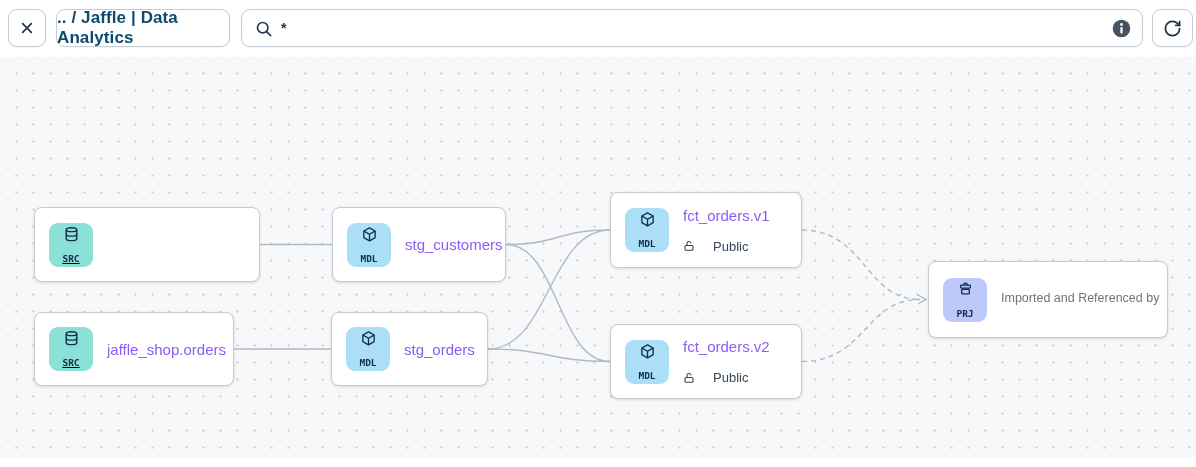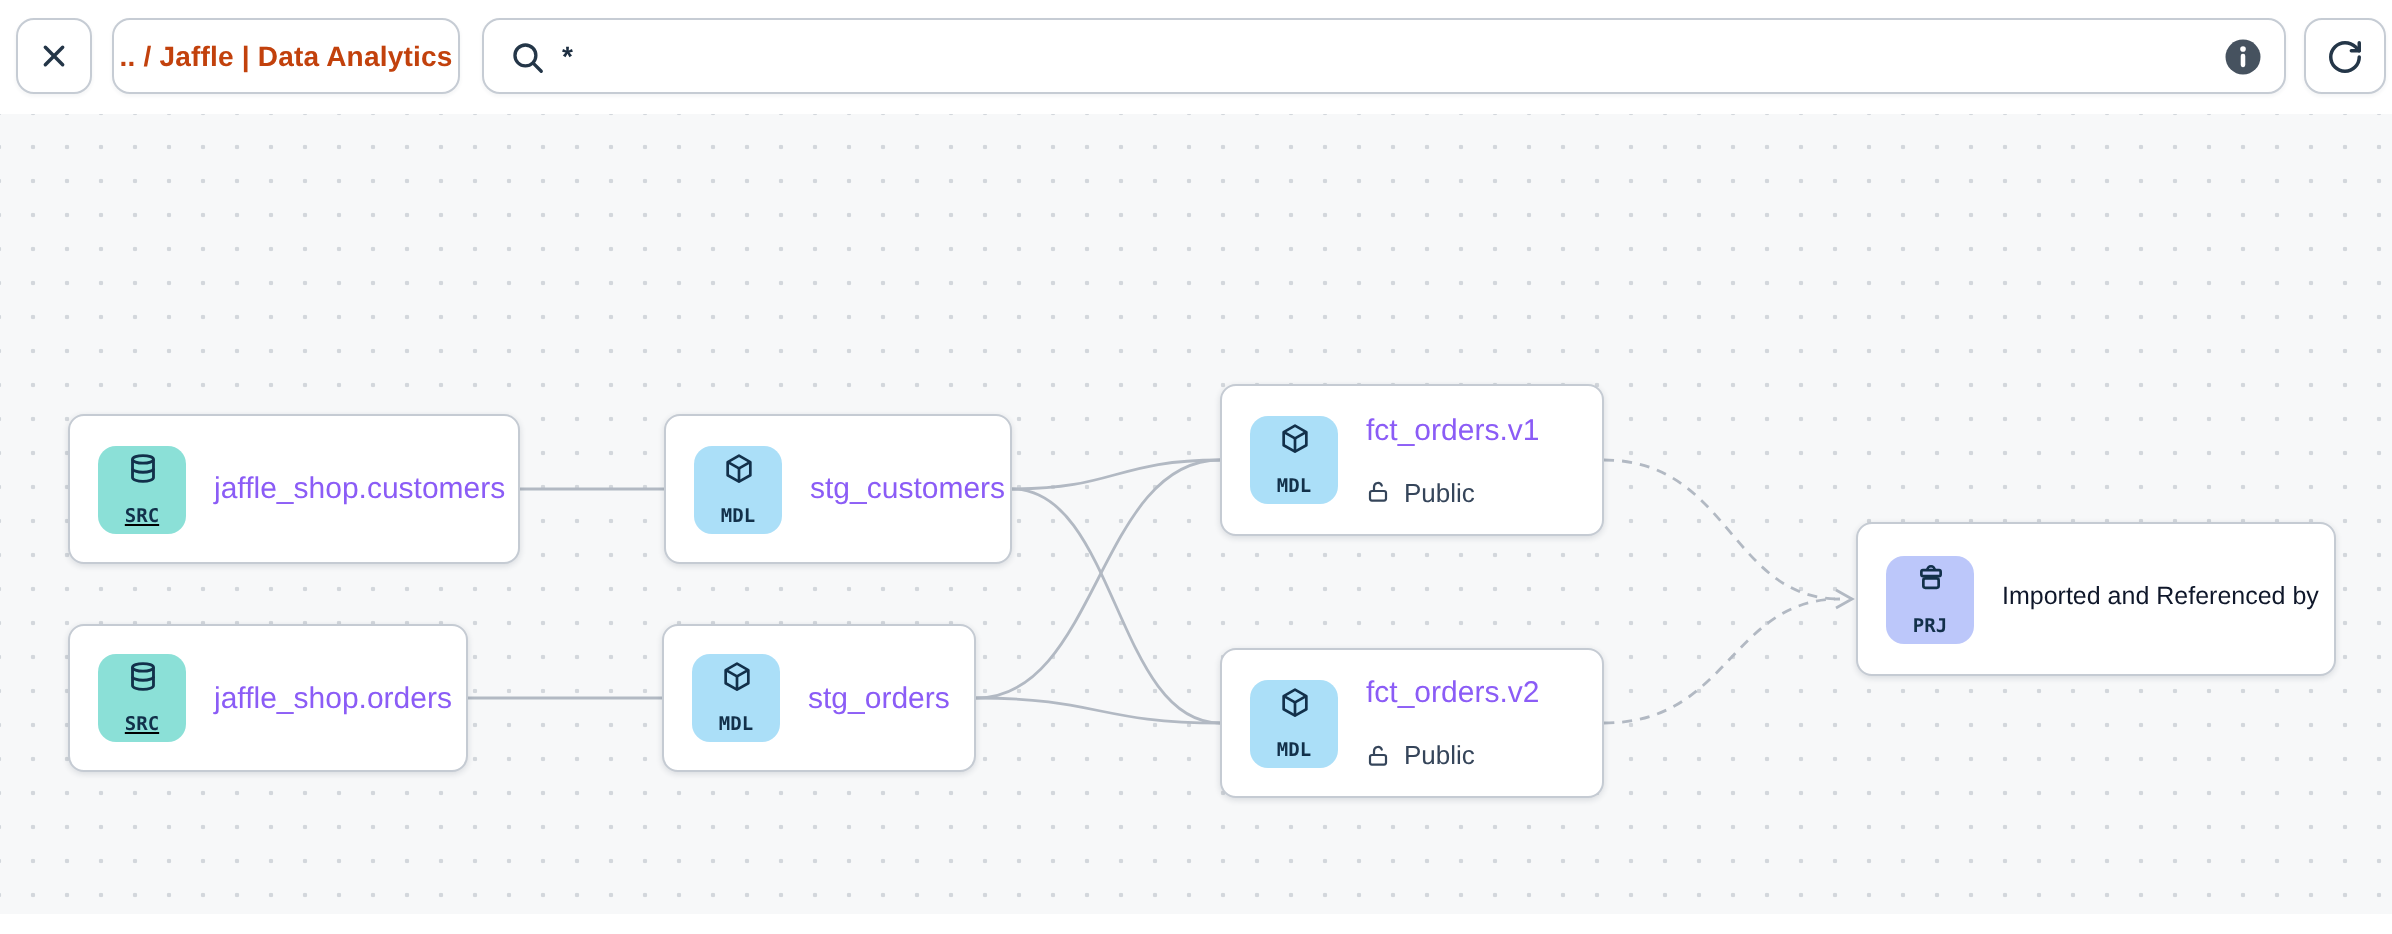--- a/index.html
+++ b/index.html
@@ -18,21 +18,21 @@
   }
 
   
   .tbtn {
     position:absolute; top:9px; height:38px; background:#fff;
     border:1.5px solid #c6ccd4; border-radius:9px; box-sizing:border-box;
     display:flex; align-items:center; justify-content:center;
     box-shadow:0 1px 2px rgba(30,45,64,.06); z-index:3; cursor:pointer;
   }
   .btn-close { left:8px; width:38px; }
-  .btn-crumb { left:56px; width:174px; font-size:14px; font-weight:700; color:#c2410c; letter-spacing:.1px; }
+  .btn-crumb { left:56px; width:174px; font-size:17px; font-weight:700; color:#0c4a6e; letter-spacing:.1px; }
   .search-box { left:241px; width:902px; justify-content:flex-start; padding:0 10px 0 12px; cursor:text; }
   .search-box input {
     flex:1; border:0; outline:0; background:transparent;
     font-family:"Liberation Sans",sans-serif; font-size:14px; font-weight:700; color:#1e2f42; padding:0 8px;
   }
   .btn-refresh { left:1152px; width:41px; }
 
   
   svg.edges { position:absolute; left:0; top:0; width:1196px; height:467px; z-index:1; }
   .edge { stroke:#b2b9c3; stroke-width:1.4; fill:none; }
@@ -62,22 +62,22 @@
   .badge-prj { background:#bcc7fa; }
   .badge svg { display:block; }
   .badge-label {
     font-family:"DejaVu Sans Mono", monospace; font-size:9.5px; font-weight:bold;
     color:#12304a; line-height:1;
   }
 
   .node-text { display:flex; flex-direction:column; justify-content:center; }
   .node-title   { font-size:15px;  color:#8b5cf6; }
   .node-title-lg{ font-size:16px;  color:#1d2d40; }
-  .node-caption { font-size:12.5px; color:#0f172a; margin-bottom:3px;text-align:center; }
-  .access-row { display:flex; align-items:center; gap:7px; font-size:13px; color:#35455a; margin-top:15px; }
+  .node-caption { font-size:12.5px; color:#737373; margin-bottom:3px;text-align:center; }
+  .access-row { display:flex; align-items:center; gap:18px; font-size:13px; color:#35455a; margin-top:15px; }
 </style>
 </head>
 <body>
 
 <div class="canvas"></div>
 
 <div class="tbtn btn-close">
   <svg width="16" height="16" viewBox="0 0 24 24" fill="none" stroke="#243648" stroke-width="2.6" stroke-linecap="round">
       <path d="M5.5 5.5l13 13M18.5 5.5l-13 13"></path>
     </svg>
@@ -121,23 +121,20 @@
 
 <div class="node n0">
   <div class="badge badge-src">
     <svg width="17" height="17" viewBox="0 0 24 24" fill="none" stroke="#12304a" stroke-width="2">
         <ellipse cx="12" cy="5.2" rx="7.4" ry="2.7"></ellipse>
         <path d="M4.6 5.2v6.4c0 1.5 3.3 2.7 7.4 2.7s7.4-1.2 7.4-2.7V5.2"></path>
         <path d="M4.6 11.6v6.4c0 1.5 3.3 2.7 7.4 2.7s7.4-1.2 7.4-2.7v-6.4"></path>
       </svg>
     <span class="badge-label">SRC</span>
   </div>
-  <div class="node-text">
-      <div class="node-title">jaffle_shop.customers</div>
-    </div>
 </div>
 
 <div class="node n1">
   <div class="badge badge-src">
     <svg width="17" height="17" viewBox="0 0 24 24" fill="none" stroke="#12304a" stroke-width="2">
         <ellipse cx="12" cy="5.2" rx="7.4" ry="2.7"></ellipse>
         <path d="M4.6 5.2v6.4c0 1.5 3.3 2.7 7.4 2.7s7.4-1.2 7.4-2.7V5.2"></path>
         <path d="M4.6 11.6v6.4c0 1.5 3.3 2.7 7.4 2.7s7.4-1.2 7.4-2.7v-6.4"></path>
       </svg>
     <span class="badge-label">SRC</span>

